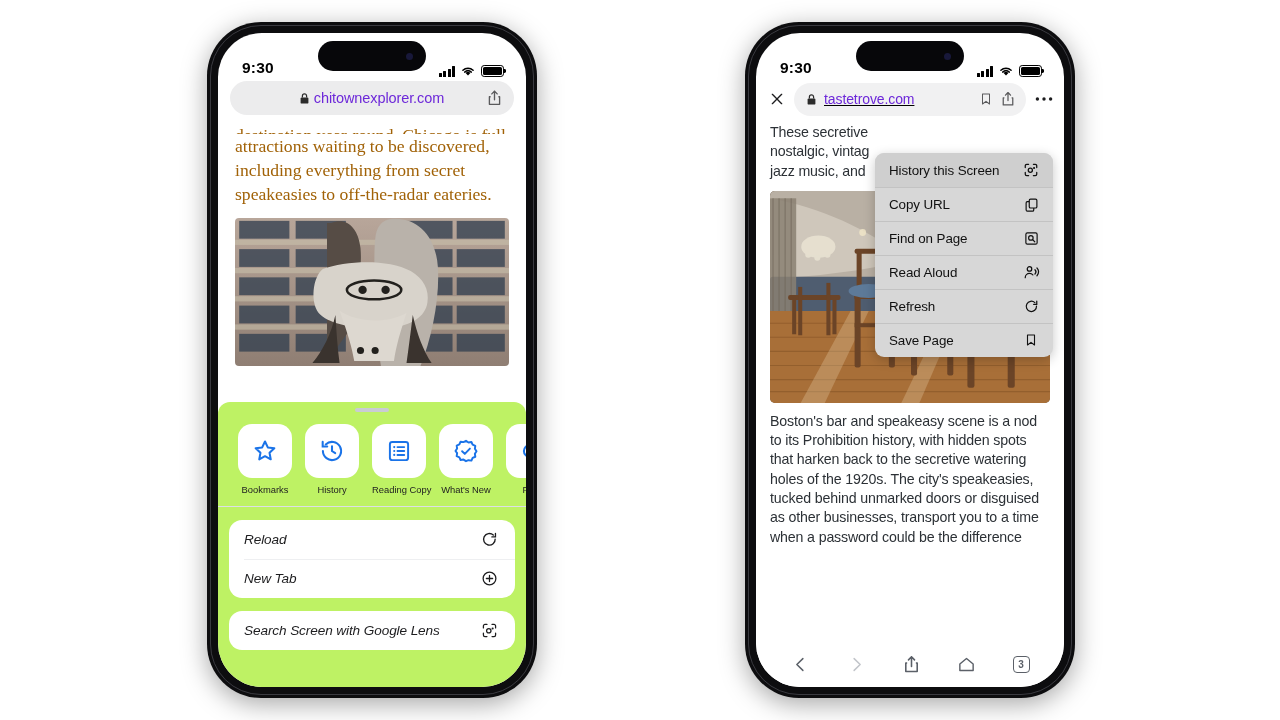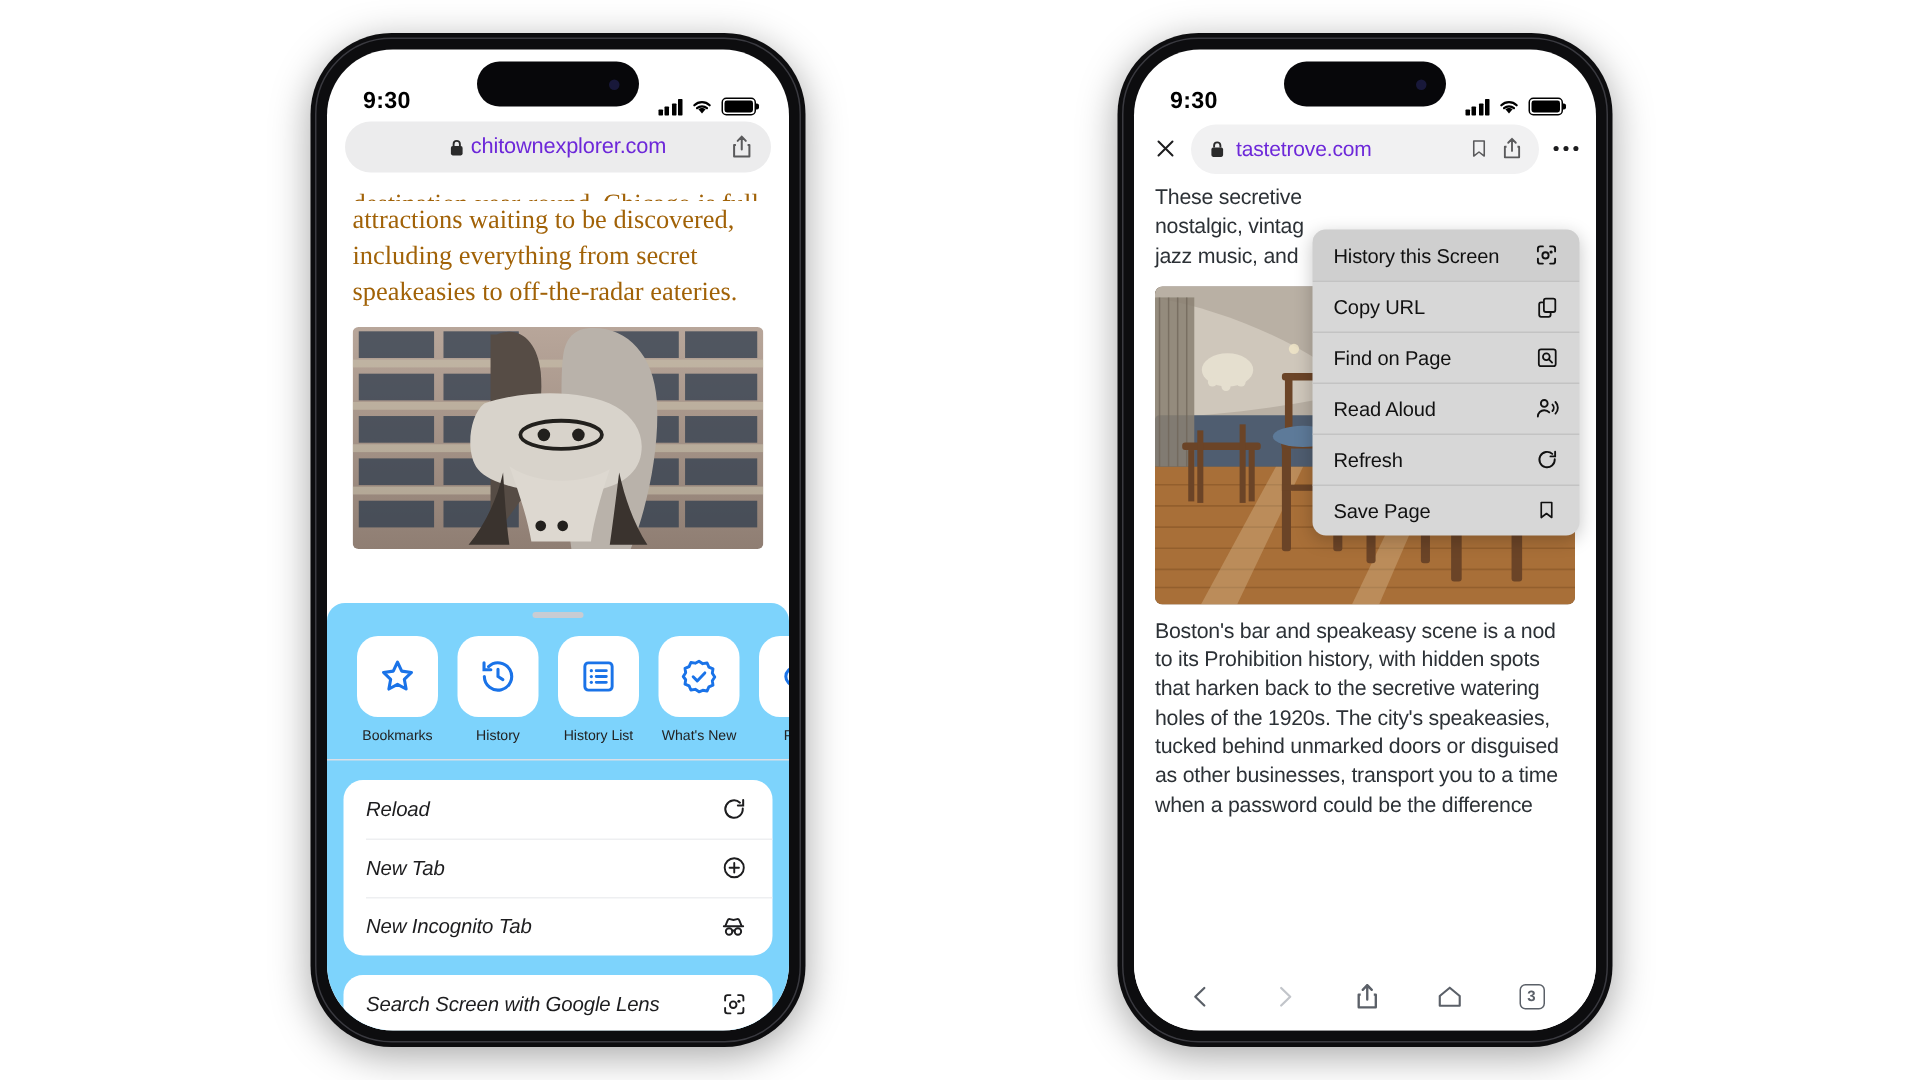--- a/index.html
+++ b/index.html
@@ -89,21 +89,21 @@
   }
   .article .clipline { height: 11px; overflow: hidden; }
   .hero {
     margin: 12px 0 0; height: 148px; border-radius: 4px;
     overflow: hidden; position: relative;
   }
 
   
   .sheet {
     position:absolute; left:0; right:0; bottom:0; top:325px;
-    background: #7dd3fc; border-radius: 12px 12px 0 0;
+    background: #bef264; border-radius: 12px 12px 0 0;
     z-index: 20;
   }
   .grabber { width:34px;height:4px;border-radius:2px;background:#c9ccd3;margin:6px auto 0; }
   .quickgrid {
     display:flex; gap: 13px; padding: 12px 0 0 20px;
   }
   .qitem { width: 54px; flex: 0 0 54px; text-align:center; }
   .qtile {
     width: 54px; height: 54px; border-radius: 14px; background:#fff;
     display:flex; align-items:center; justify-content:center;
@@ -122,21 +122,21 @@
   .row + .row::before{
     content:""; position:absolute; left:15px; right:0; top:0;
     height:1px; background:#eeeff1;
   }
   .row-label { font-size:13.6px; color:#1d1d1f; flex:1; letter-spacing:-.1px; }
   .row-icon { width:22px; display:flex; justify-content:center; align-items:center; }
 
   
   .topbar-right {
     display:flex; align-items:center; gap:9px;
-    padding: 4px 11px 0 13px; height: 40px;
+    padding: 4px 11px 0 13px; height: 40px; text-decoration: underline;
   }
   .urlpill {
     flex:1; height:33px; background:#f1f1f2; border-radius:17px;
     display:flex; align-items:center; padding: 0 11px 0 13px; gap:8px;
   }
   .urlpill .url-text{ flex:1; font-size:14px; }
 
   .site-header {
     background:#000; height:36px; display:flex; align-items:center;
     padding-left: 14px;
@@ -316,21 +316,21 @@
           <div class="qitem">
             <div class="qtile">
               <svg width="26" height="26" viewBox="0 0 24 24" fill="none" stroke="#1a73e8" stroke-width="1.8">
                 <rect x="3.6" y="3.6" width="16.8" height="16.8" rx="2.2"></rect>
                 <circle cx="7.6" cy="8.4" r="1" fill="#1a73e8" stroke="none"></circle>
                 <circle cx="7.6" cy="12" r="1" fill="#1a73e8" stroke="none"></circle>
                 <circle cx="7.6" cy="15.6" r="1" fill="#1a73e8" stroke="none"></circle>
                 <path d="M10.6 8.4h6.2M10.6 12h6.2M10.6 15.6h6.2" stroke-linecap="round"></path>
               </svg>
             </div>
-            <div class="qlabel">History List</div>
+            <div class="qlabel">Reading Copy</div>
           </div>
 
           <div class="qitem">
             <div class="qtile">
               <svg width="26" height="26" viewBox="0 0 24 24" fill="none" stroke="#1a73e8" stroke-width="1.8" stroke-linejoin="round">
                 <path d="M12 2.6l2.3 1.5 2.7-.4 1.1 2.5 2.5 1.1-.4 2.7 1.5 2.3-1.5 2.3.4 2.7-2.5 1.1-1.1 2.5-2.7-.4L12 21.4l-2.3-1.5-2.7.4-1.1-2.5-2.5-1.1.4-2.7L2.3 12l1.5-2.3-.4-2.7 2.5-1.1 1.1-2.5 2.7.4z"></path>
                 <path d="M8.4 12.2l2.5 2.5 4.7-4.9" stroke-linecap="round"></path>
               </svg>
             </div>
             <div class="qlabel">What's New</div>
@@ -360,32 +360,20 @@
                   <path d="M20.4 3.4v5h-5"></path>
               </svg>
             </span>
           </div>
           <div class="row">
             <span class="row-label">New Tab</span>
             <span class="row-icon">
               <svg width="17" height="17" viewBox="0 0 24 24" fill="none" stroke="#1d1d1f" stroke-width="1.8" stroke-linecap="round">
                 <circle cx="12" cy="12" r="9"></circle>
                   <path d="M12 7.6v8.8M7.6 12h8.8"></path>
-              </svg>
-            </span>
-          </div>
-          <div class="row">
-            <span class="row-label">New Incognito Tab</span>
-            <span class="row-icon">
-              <svg width="18" height="18" viewBox="0 0 24 24" fill="none" stroke="#1d1d1f" stroke-width="1.7" stroke-linecap="round">
-                <path d="M5 10.6l1.8-4.4c.4-1 1.1-1.4 2-1.2l3.2.7 3.2-.7c.9-.2 1.6.2 2 1.2L19 10.6"></path>
-                <path d="M3.4 11.4h17.2"></path>
-                <circle cx="8.1" cy="16" r="2.9"></circle>
-                  <circle cx="15.9" cy="16" r="2.9"></circle>
-                <path d="M11 15.6c.6-.5 1.4-.5 2 0"></path>
               </svg>
             </span>
           </div>
         </div>
 
         <div class="card">
           <div class="row">
             <span class="row-label">Search Screen with Google Lens</span>
             <span class="row-icon">
               <svg width="17" height="17" viewBox="0 0 24 24" fill="none" stroke="#1d1d1f" stroke-width="1.8" stroke-linecap="round">

